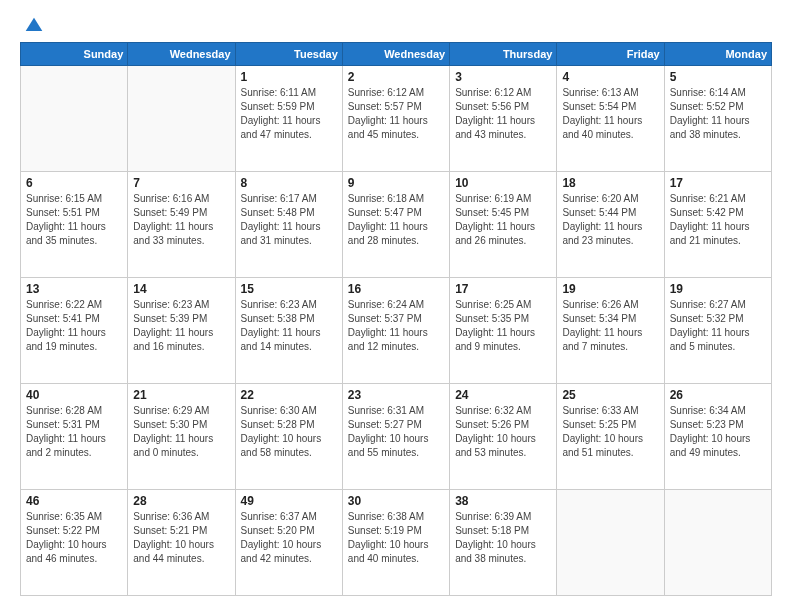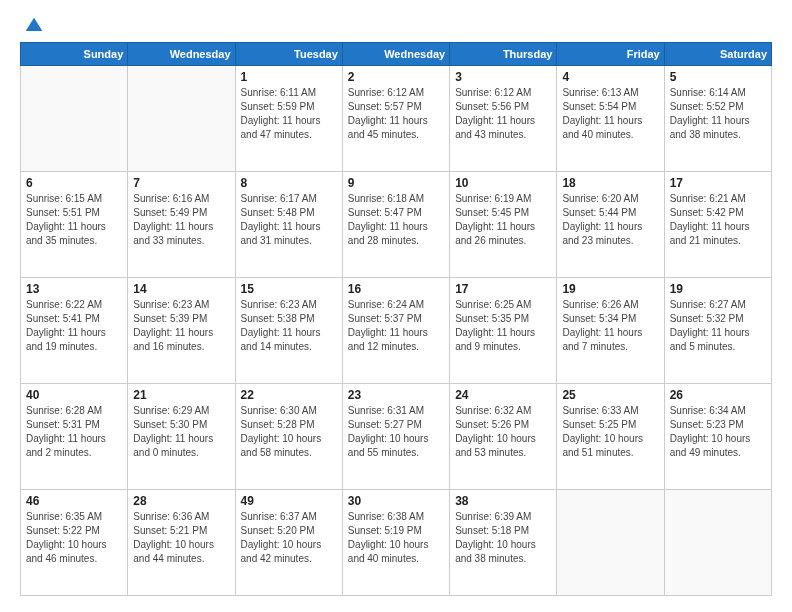--- a/index.html
+++ b/index.html
@@ -124,21 +124,21 @@
 
   <table class="calendar">
     <thead>
       <tr>
       <th>Sunday</th>
           <th>Wednesday</th>
           <th>Tuesday</th>
           <th>Wednesday</th>
           <th>Thursday</th>
           <th>Friday</th>
-          <th>Saturday</th>
+          <th>Monday</th>
         </tr>
     </thead>
     <tbody id="calendar-body">
     <tr>
           <td class="empty"></td>
           <td class="empty"></td>
           <td>
             <span class="day-num">1</span>
             <div class="cell-text">Sunrise: 6:11 AM<br>Sunset: 5:59 PM<br>Daylight: 11 hours and 47 minutes.</div>
           </td>

